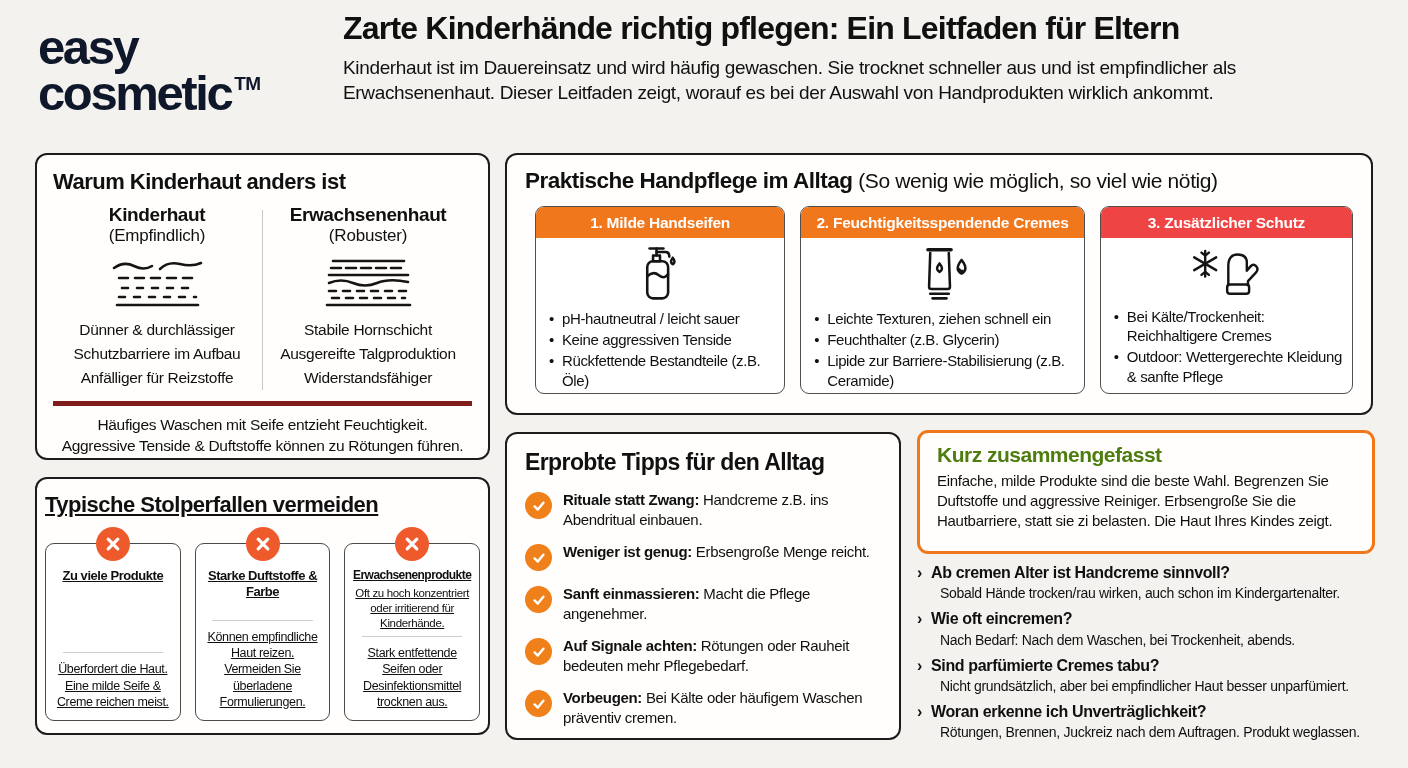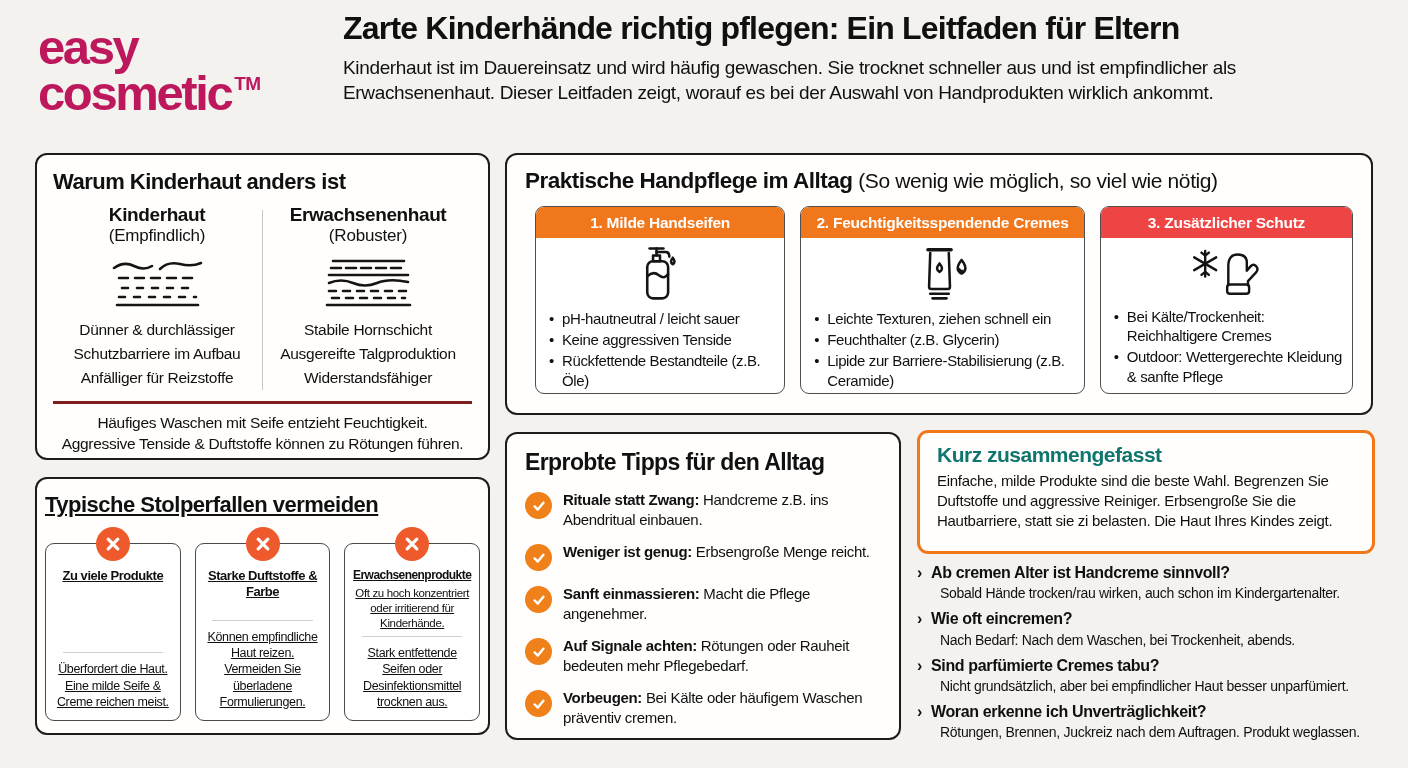--- a/index.html
+++ b/index.html
@@ -8,40 +8,40 @@
     background:#f3f2ee;
     font-family:"Liberation Sans", sans-serif;
     color:#101010;
     letter-spacing:-0.2px;
     position:relative;
     overflow:hidden;
   }
   svg { display:block; }
 
   
-  .logo { position:absolute; left:38px; top:24px; font-weight:bold; font-size:49px; line-height:0.94; letter-spacing:-2.4px; color:#be185d; }
+  .logo { position:absolute; left:38px; top:24px; font-weight:bold; font-size:49px; line-height:0.94; letter-spacing:-2.4px; color:#0f172a; }
   .logo .tm { font-size:19px; letter-spacing:-0.5px; vertical-align:20px; margin-left:3px; }
   .header-text { position:absolute; left:343px; top:10px; width:1045px; }
   .page-title { font-size:32px; font-weight:bold; letter-spacing:-0.8px; }
   .page-subtitle { margin-top:9px; font-size:19px; line-height:1.3; letter-spacing:-0.35px; }
 
   
   .box { position:absolute; background:#fffefc; border:2px solid #1c1c1c; border-radius:12px; }
   .box-title { font-size:22px; font-weight:bold; letter-spacing:-0.5px; }
 
   
   #why-box { left:35px; top:153px; width:455px; height:307px; padding:14px 16px 10px; }
   .why-cols { display:flex; margin-top:9px; }
   .why-col { flex:1; text-align:center; padding:0 5px; }
   .vdiv { width:1px; background:#c9c7c3; margin:6px 1px 0; }
   .col-name { font-size:19px; font-weight:bold; letter-spacing:-0.4px; }
   .col-sub { font-size:17px; }
   .skin-svg { margin:11px auto 9px; }
   .col-points div { font-size:15.5px; line-height:1.55; letter-spacing:-0.3px; }
-  .why-note { margin-top:11px; padding-top:8px; border-top:3px solid #7f1d1d; text-align:center; font-size:15.5px; line-height:1.38; letter-spacing:-0.3px; }
+  .why-note { margin-top:11px; padding-top:8px; border-top:5px solid #7f1d1d; text-align:center; font-size:15.5px; line-height:1.38; letter-spacing:-0.3px; }
 
   
   #pitfalls-box { left:35px; top:477px; width:455px; height:258px; padding:13px 8px;text-decoration:underline; }
   .pitfall-row { display:flex; gap:14px; margin-top:25px; }
   .pitfall-card { flex:1; position:relative; border:1.5px solid #4a4a4a; border-radius:9px; height:178px; padding:24px 7px 10px; text-align:center; display:flex; flex-direction:column; background:#fff; }
   .x-badge { position:absolute; top:-17px; left:50%; transform:translateX(-50%); width:34px; height:34px; border-radius:50%; display:flex; align-items:center; justify-content:center; }
   .pc-title { font-size:13px; font-weight:bold; letter-spacing:-0.45px; line-height:1.25; }
   .pc-title.small { font-size:12px; letter-spacing:-0.55px; }
   .pc-pre { font-size:11.5px; line-height:1.3; margin-top:3px; letter-spacing:-0.35px; }
   .pc-div { margin-top:auto; margin-bottom:8px; align-self:center; width:84%; height:1px; background:#d0cec9; }
@@ -293,21 +293,21 @@
     <div class="check-badge" style="background:#f0801a">
       <svg width="16" height="16" viewBox="0 0 20 20">
           <path d="M4.5,10.5 L8.5,14.5 L15.5,6" stroke="#fff" stroke-width="3" fill="none" stroke-linecap="round" stroke-linejoin="round"></path>
         </svg>
     </div>
     <div class="tip-text"><b>Vorbeugen:</b> <span>Bei Kälte oder häufigem Waschen präventiv cremen.</span></div>
   </div>
 </div>
 
 <div id="summary-box">
-  <div class="summary-title" style="color:#0f766e">Kurz zusammengefasst</div>
+  <div class="summary-title" style="color:#4d7c0f">Kurz zusammengefasst</div>
   <div class="summary-text">Einfache, milde Produkte sind die beste Wahl. Begrenzen Sie Duftstoffe und aggressive Reiniger. Erbsengroße Sie die Hautbarriere, statt sie zi belasten. Die Haut Ihres Kindes zeigt.</div>
 </div>
 
 <div id="faq">
   <div class="faq-item">
     <div class="faq-q">
         <span class="chev">›</span>
         <span>Ab cremen Alter ist Handcreme sinnvoll?</span>
       </div>
     <div class="faq-a">Sobald Hände trocken/rau wirken, auch schon im Kindergartenalter.</div>

